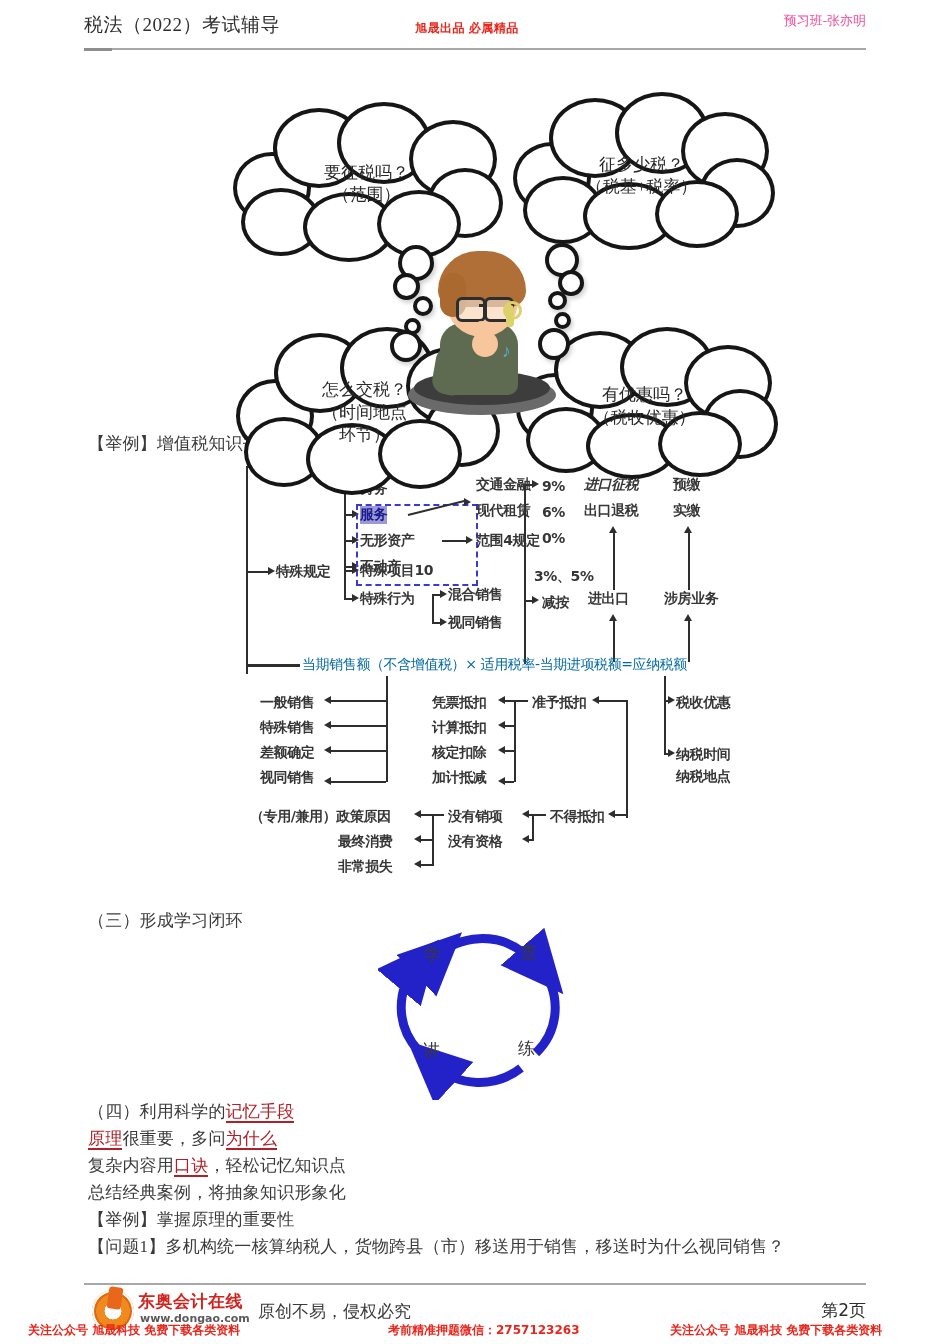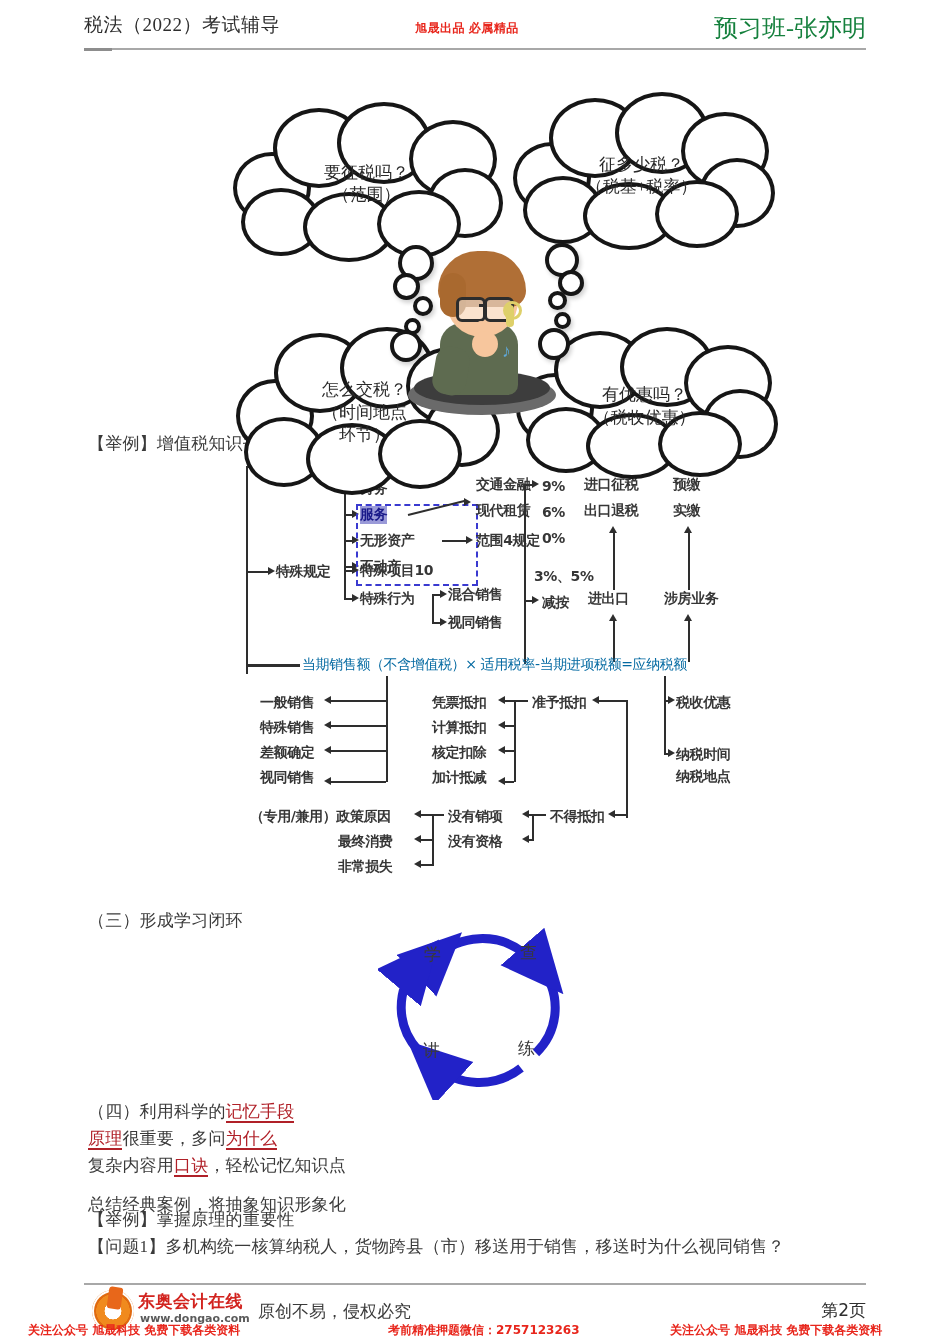--- a/index.html
+++ b/index.html
@@ -23,21 +23,21 @@
     white-space:nowrap;
   }
   .hdr-center{
     position:absolute;left:415px;top:8px;
     font-size:12px;color:#e8261c;font-weight:bold;
     font-family:"Liberation Sans","DejaVu Sans",sans-serif;
     white-space:nowrap;letter-spacing:.5px;
   }
   .hdr-right{
     position:absolute;right:84px;top:0;
-    font-size:24px;color:#15803d;white-space:nowrap;
+    font-size:13px;color:#ec4899;white-space:nowrap;
   }
   .hdr-rule{
     position:absolute;left:84px;top:48px;width:782px;height:2px;
     background:#a8a8a8;
   }
   .hdr-rule:after{
     content:"";position:absolute;left:0;top:0;width:28px;height:3px;background:#8d8d8d;
   }
 
   
@@ -314,21 +314,21 @@
     <div class="mm" style="left:298px;top:110px;">3%、5%</div>
     <div class="mm" style="left:306px;top:136px;">减按</div>
 
     <div class="ln v" style="left:288px;top:26px;height:116px;"></div>
     <div class="ln h" style="left:288px;top:26px;width:10px;"></div>
     <div class="ar r" style="left:296px;top:22px;"></div>
     <div class="ln h" style="left:288px;top:142px;width:10px;"></div>
     <div class="ar r" style="left:296px;top:138px;"></div>
     <div class="ln v" style="left:288px;top:142px;height:64px;"></div>
 
-    <div class="mm" style="left:348px;top:18px;">进口征税</div>
+    <div class="mm" style="left:348px;top:18px;font-style:italic;">进口征税</div>
     <div class="mm" style="left:348px;top:44px;">出口退税</div>
     <div class="ln v" style="left:377px;top:74px;height:58px;"></div>
     <div class="ar u" style="left:373px;top:68px;"></div>
     <div class="mm" style="left:352px;top:132px;">进出口</div>
     <div class="ln v" style="left:377px;top:160px;height:44px;"></div>
     <div class="ar u" style="left:373px;top:156px;"></div>
 
     <div class="mm" style="left:437px;top:18px;">预缴</div>
     <div class="mm" style="left:437px;top:44px;">实缴</div>
     <div class="ln v" style="left:452px;top:74px;height:58px;"></div>
@@ -442,21 +442,21 @@
   </div>
 
   <div class="txt" style="left:88px;top:1127px;">
     <span style="color:#b02028;border-bottom:2px solid #b02028;">原理</span><span>很重要，多问</span><span style="color:#b02028;border-bottom:2px solid #b02028;">为什么</span>
   </div>
 
   <div class="txt" style="left:88px;top:1154px;">
     <span>复杂内容用</span><span style="color:#b02028;border-bottom:2px solid #b02028;">口诀</span><span>，轻松记忆知识点</span>
   </div>
 
-  <div class="txt" style="left:88px;top:1181px;margin-top:12px;">总结经典案例，将抽象知识形象化</div>
+  <div class="txt" style="left:88px;top:1181px;">总结经典案例，将抽象知识形象化</div>
   <div class="txt" style="left:88px;top:1208px;">【举例】掌握原理的重要性</div>
   <div class="txt" style="left:88px;top:1235px;">【问题1】多机构统一核算纳税人，货物跨县（市）移送用于销售，移送时为什么视同销售？</div>
 
   <div class="ftr-rule"></div>
 
   <div class="logo">
     <div class="logo-mark"></div>
     <div class="logo-txt">东奥会计在线</div>
     <div class="logo-url">www.dongao.com</div>
   </div>

